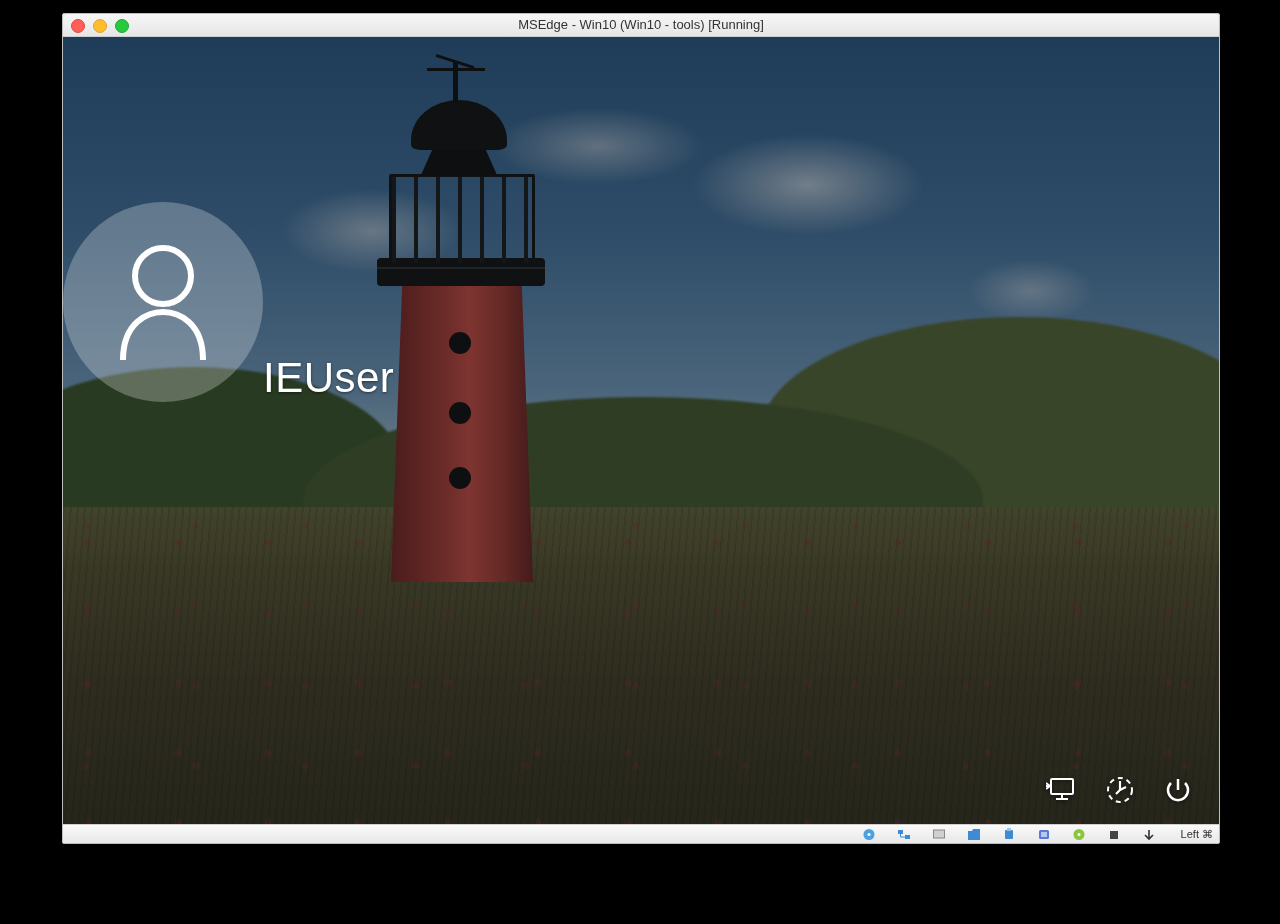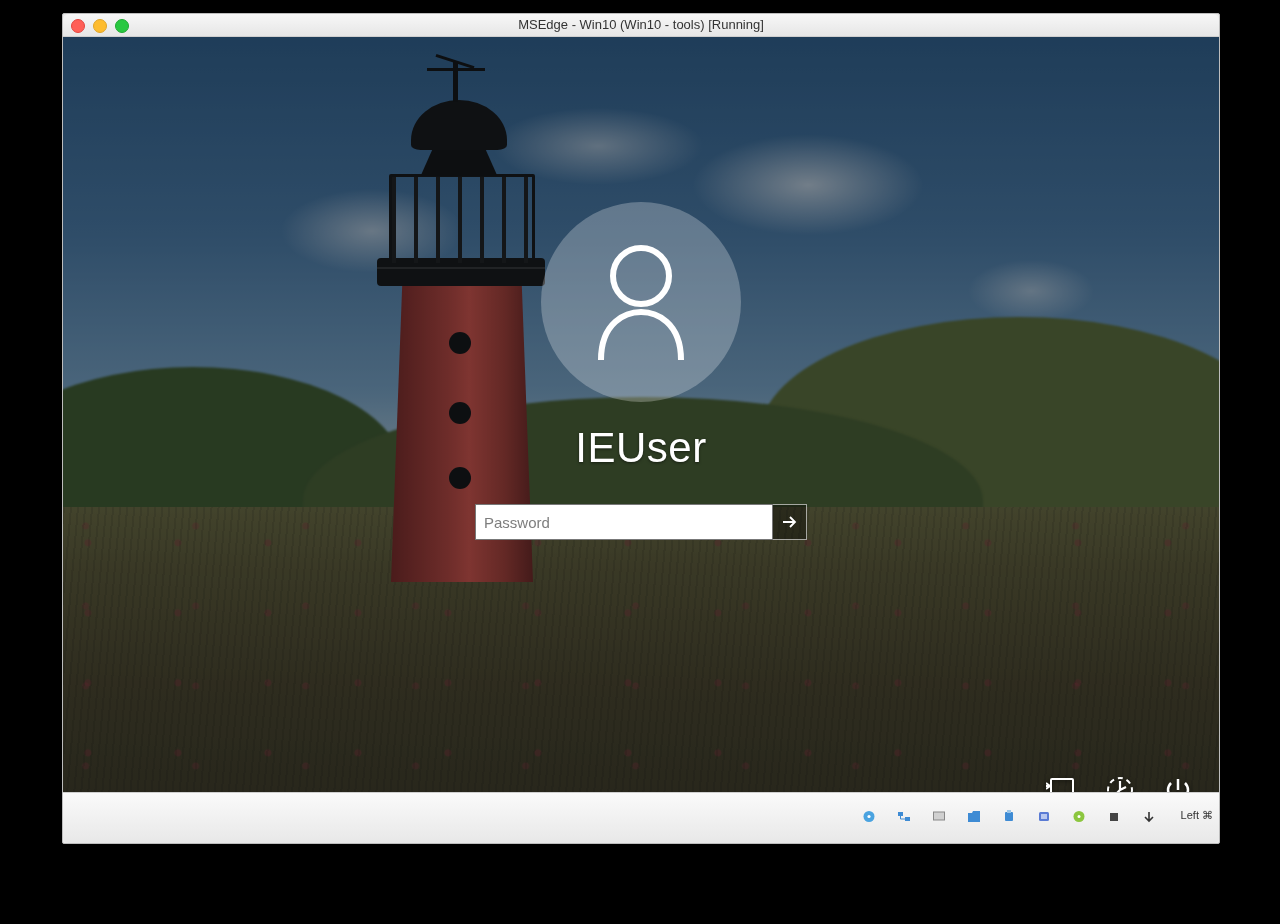--- a/index.html
+++ b/index.html
@@ -52,40 +52,40 @@
     background:#111;clip-path:polygon(10% 100%,90% 100%,78% 0,22% 0)}
   .dome{position:absolute;left:58px;top:38px;width:96px;height:50px;
     background:#141414;border-radius:50% 50% 10% 10%/80% 80% 10% 10%}
   .vane{position:absolute;left:100px;top:0;width:5px;height:40px;background:#111}
   .vane::before{content:"";position:absolute;left:-26px;top:6px;width:58px;height:3px;background:#111}
   .vane::after{content:"";position:absolute;left:-18px;top:-2px;width:40px;height:3px;background:#111;transform:rotate(18deg)}
   .port{position:absolute;width:22px;height:22px;background:#111;border-radius:50%}
   .p1{left:96px;top:270px}.p2{left:96px;top:340px}.p3{left:96px;top:405px}
   .darken{position:absolute;inset:0;background:rgba(10,14,20,.42)}
   .login{position:absolute;left:0;right:0;top:165px;display:flex;
-    flex-direction:column;align-items:center;color:#fff}
+    align-items:flex-end;color:#fff}
   .avatar{width:200px;height:200px;border-radius:50%;
     background:rgba(255,255,255,.26);display:flex;align-items:center;justify-content:center}
   .uname{margin-top:22px;font-size:42px;font-weight:300;letter-spacing:.5px;
     text-shadow:0 1px 3px rgba(0,0,0,.5)}
   .pw-row{margin-top:32px;display:flex}
   .pw{width:280px;height:34px;background:#fff;border:1px solid #777;
     font-size:15px;padding:0 8px;outline:none;color:#333}
   .pw::placeholder{color:#7d7d7d}
   .go{width:34px;height:36px;border:1px solid rgba(255,255,255,.6);
     border-left:none;background:rgba(0,0,0,.35);color:#fff;cursor:pointer;
     display:flex;align-items:center;justify-content:center;padding:0}
   .corner{position:absolute;right:24px;bottom:18px;display:flex;gap:24px}
   .cbtn{width:34px;height:34px;color:#fff;cursor:pointer;
     display:flex;align-items:center;justify-content:center;
     filter:drop-shadow(0 1px 2px rgba(0,0,0,.6))}
   .status{position:absolute;left:0;right:0;bottom:0;height:18px;
     background:linear-gradient(#fafafa,#e8e8e8);border-top:1px solid #cfcfcf;
-    display:flex;justify-content:flex-end;gap:20px;
-    padding:16px 6px;font-size:11px;color:#333;border-radius:0 0 6px 6px}
+    display:flex;justify-content:flex-end;align-items:center;gap:20px;
+    padding:0 6px;font-size:11px;color:#333;border-radius:0 0 6px 6px}
   .st{width:15px;height:14px;display:flex;align-items:center;justify-content:center}
   .hk{margin-left:4px}
 </style>
 </head>
 <body>
 
 <div class="vm-window">
 
   <div class="titlebar">
     <div class="traffic">
@@ -118,28 +118,20 @@
     <div class="darken"></div>
 
     <div class="login">
       <div class="avatar">
         <svg width="110" height="120" viewBox="0 0 110 120">
           <circle cx="55" cy="34" r="28" fill="none" stroke="#fff" stroke-width="6"></circle>
           <path d="M15 118 C15 80 40 70 55 70 C70 70 95 80 95 118" fill="none" stroke="#fff" stroke-width="6"></path>
         </svg>
       </div>
       <div class="uname">IEUser</div>
-      <div class="pw-row">
-        <input class="pw" type="password" autofocus="" placeholder="Password" style="">
-        <button class="go">
-          <svg width="20" height="20" viewBox="0 0 20 20">
-            <path d="M3 10 H15 M10 5 L15 10 L10 15" fill="none" stroke="#fff" stroke-width="1.8"></path>
-          </svg>
-        </button>
-      </div>
     </div>
 
     <div class="corner">
       <div class="cbtn">
         <svg width="32" height="28" viewBox="0 0 32 28">
           <rect x="5" y="3" width="22" height="15" rx="1" fill="none" stroke="#fff" stroke-width="2"></rect>
           <path d="M16 18 V23 M10 23 H22" stroke="#fff" stroke-width="2"></path>
           <path d="M0 10 H6 M0 7 L4 10 L0 13" stroke="#fff" stroke-width="2" fill="none"></path>
         </svg>
       </div>

